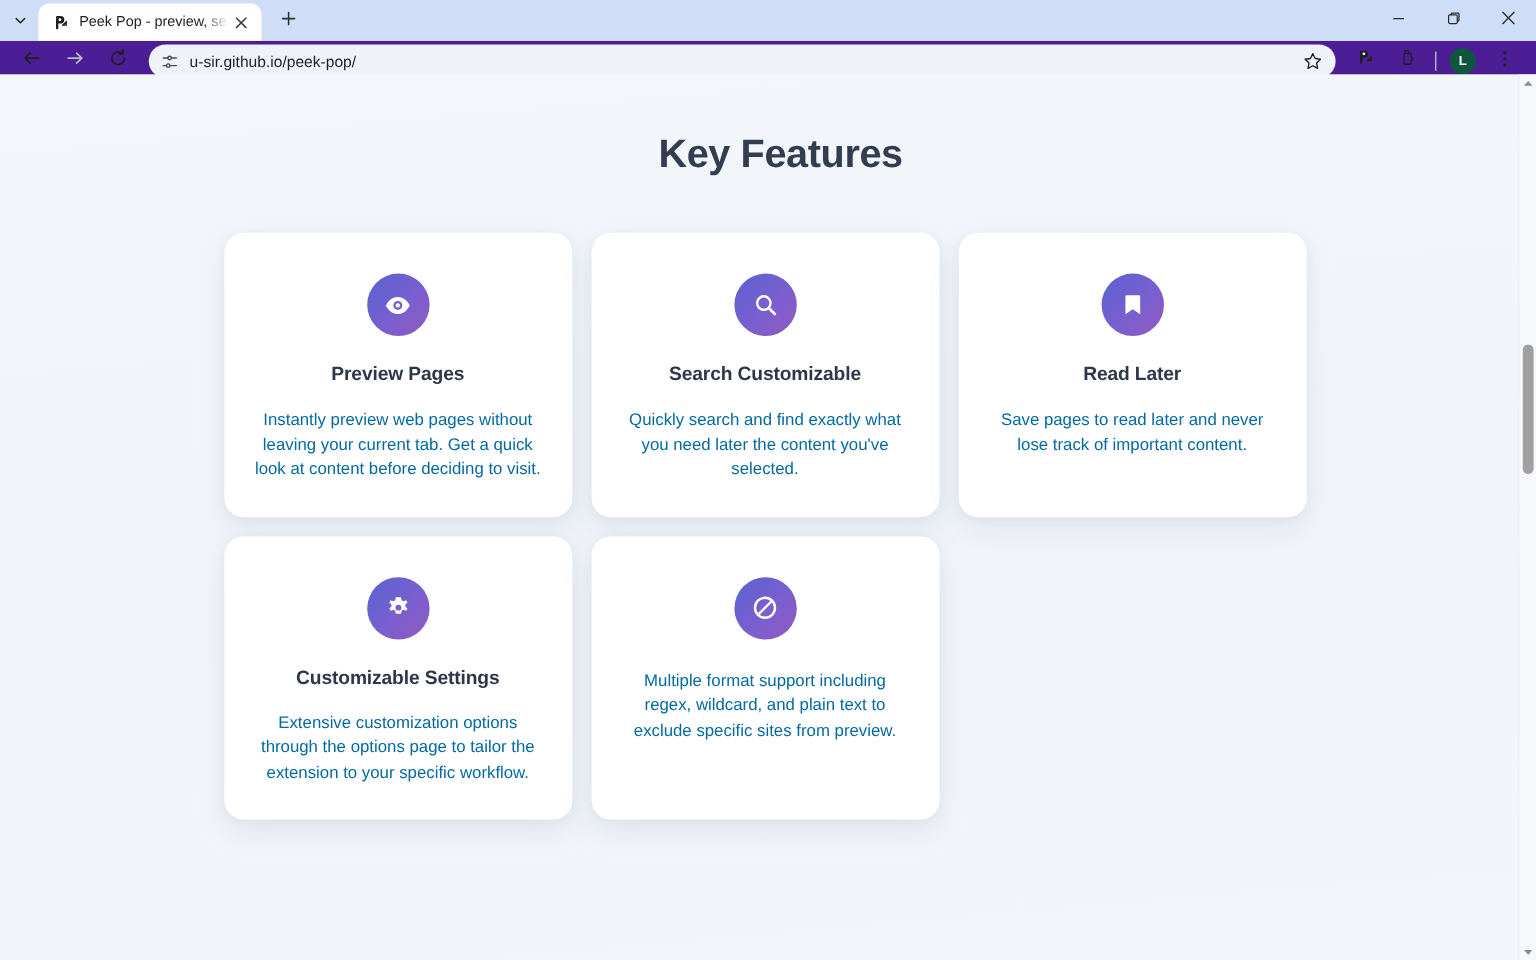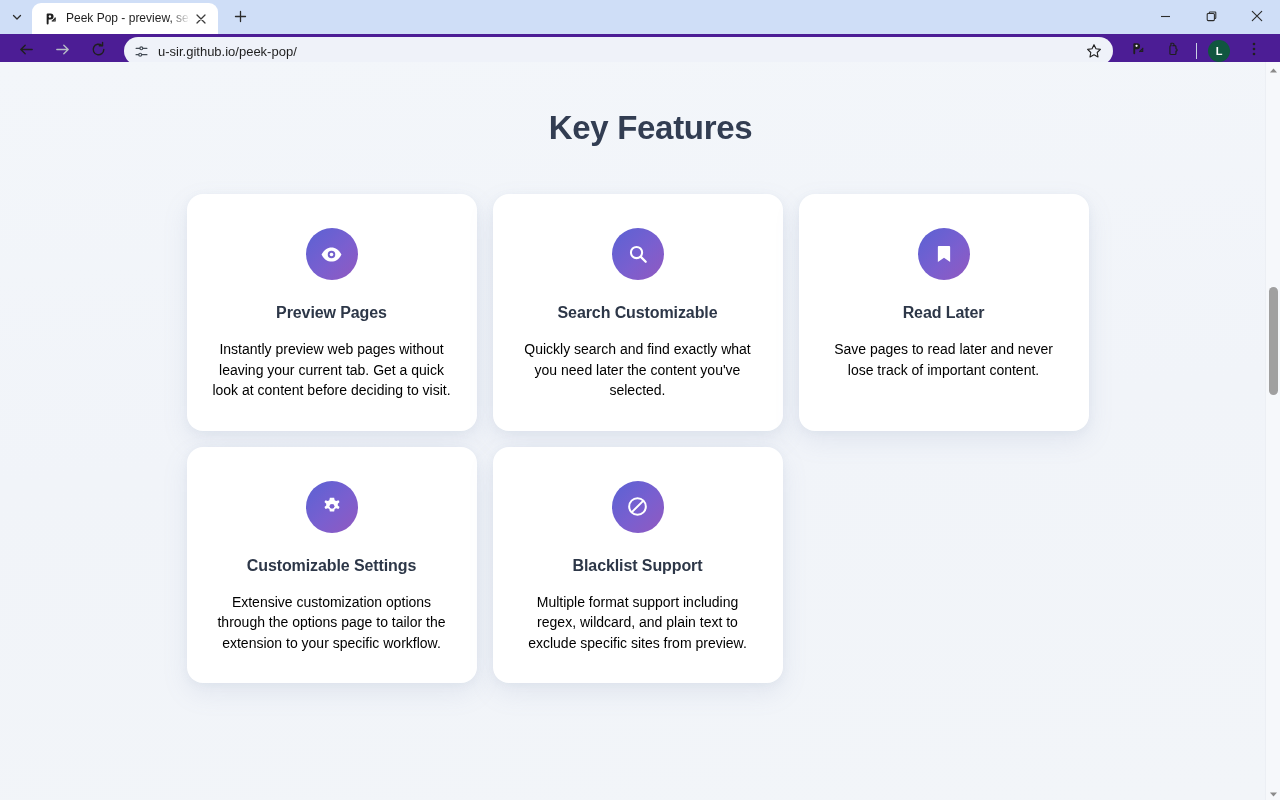--- a/index.html
+++ b/index.html
@@ -210,21 +210,21 @@
     font-size: 16px;
     font-weight: bold;
     color: #2d3748;
     margin-bottom: 17px;
     letter-spacing: -0.1px;
   }
 
   .card-desc {
     font-size: 14px;
     line-height: 20.5px;
-    color: #000000;
+    color: #0369a1;
   }
 
   
   .scrollbar {
     position: absolute;
     top: 62px; right: 0;
     width: 15px;
     height: 738px;
     background: #f6f8fb;
     border-left: 1px solid #eceff4;
@@ -447,21 +447,20 @@
 
         <div class="card">
           <div class="card-icon">
             <span>
               <svg width="23" height="23" viewBox="0 0 24 24">
                 <circle cx="12" cy="12" r="8.7" fill="none" stroke="#ffffff" stroke-width="2.1"></circle>
                 <path d="M6.1 17.9 L17.9 6.1" stroke="#ffffff" stroke-width="2.1" stroke-linecap="round"></path>
               </svg>
             </span>
           </div>
-          <div class="card-title">Blacklist Support</div>
           <div class="card-desc">Multiple format support including regex, wildcard, and plain text to exclude specific sites from preview.</div>
         </div>
 
       </div>
     </div>
   </div>
 
   <div class="scrollbar">
     <div class="sb-arrow">
       <span>

